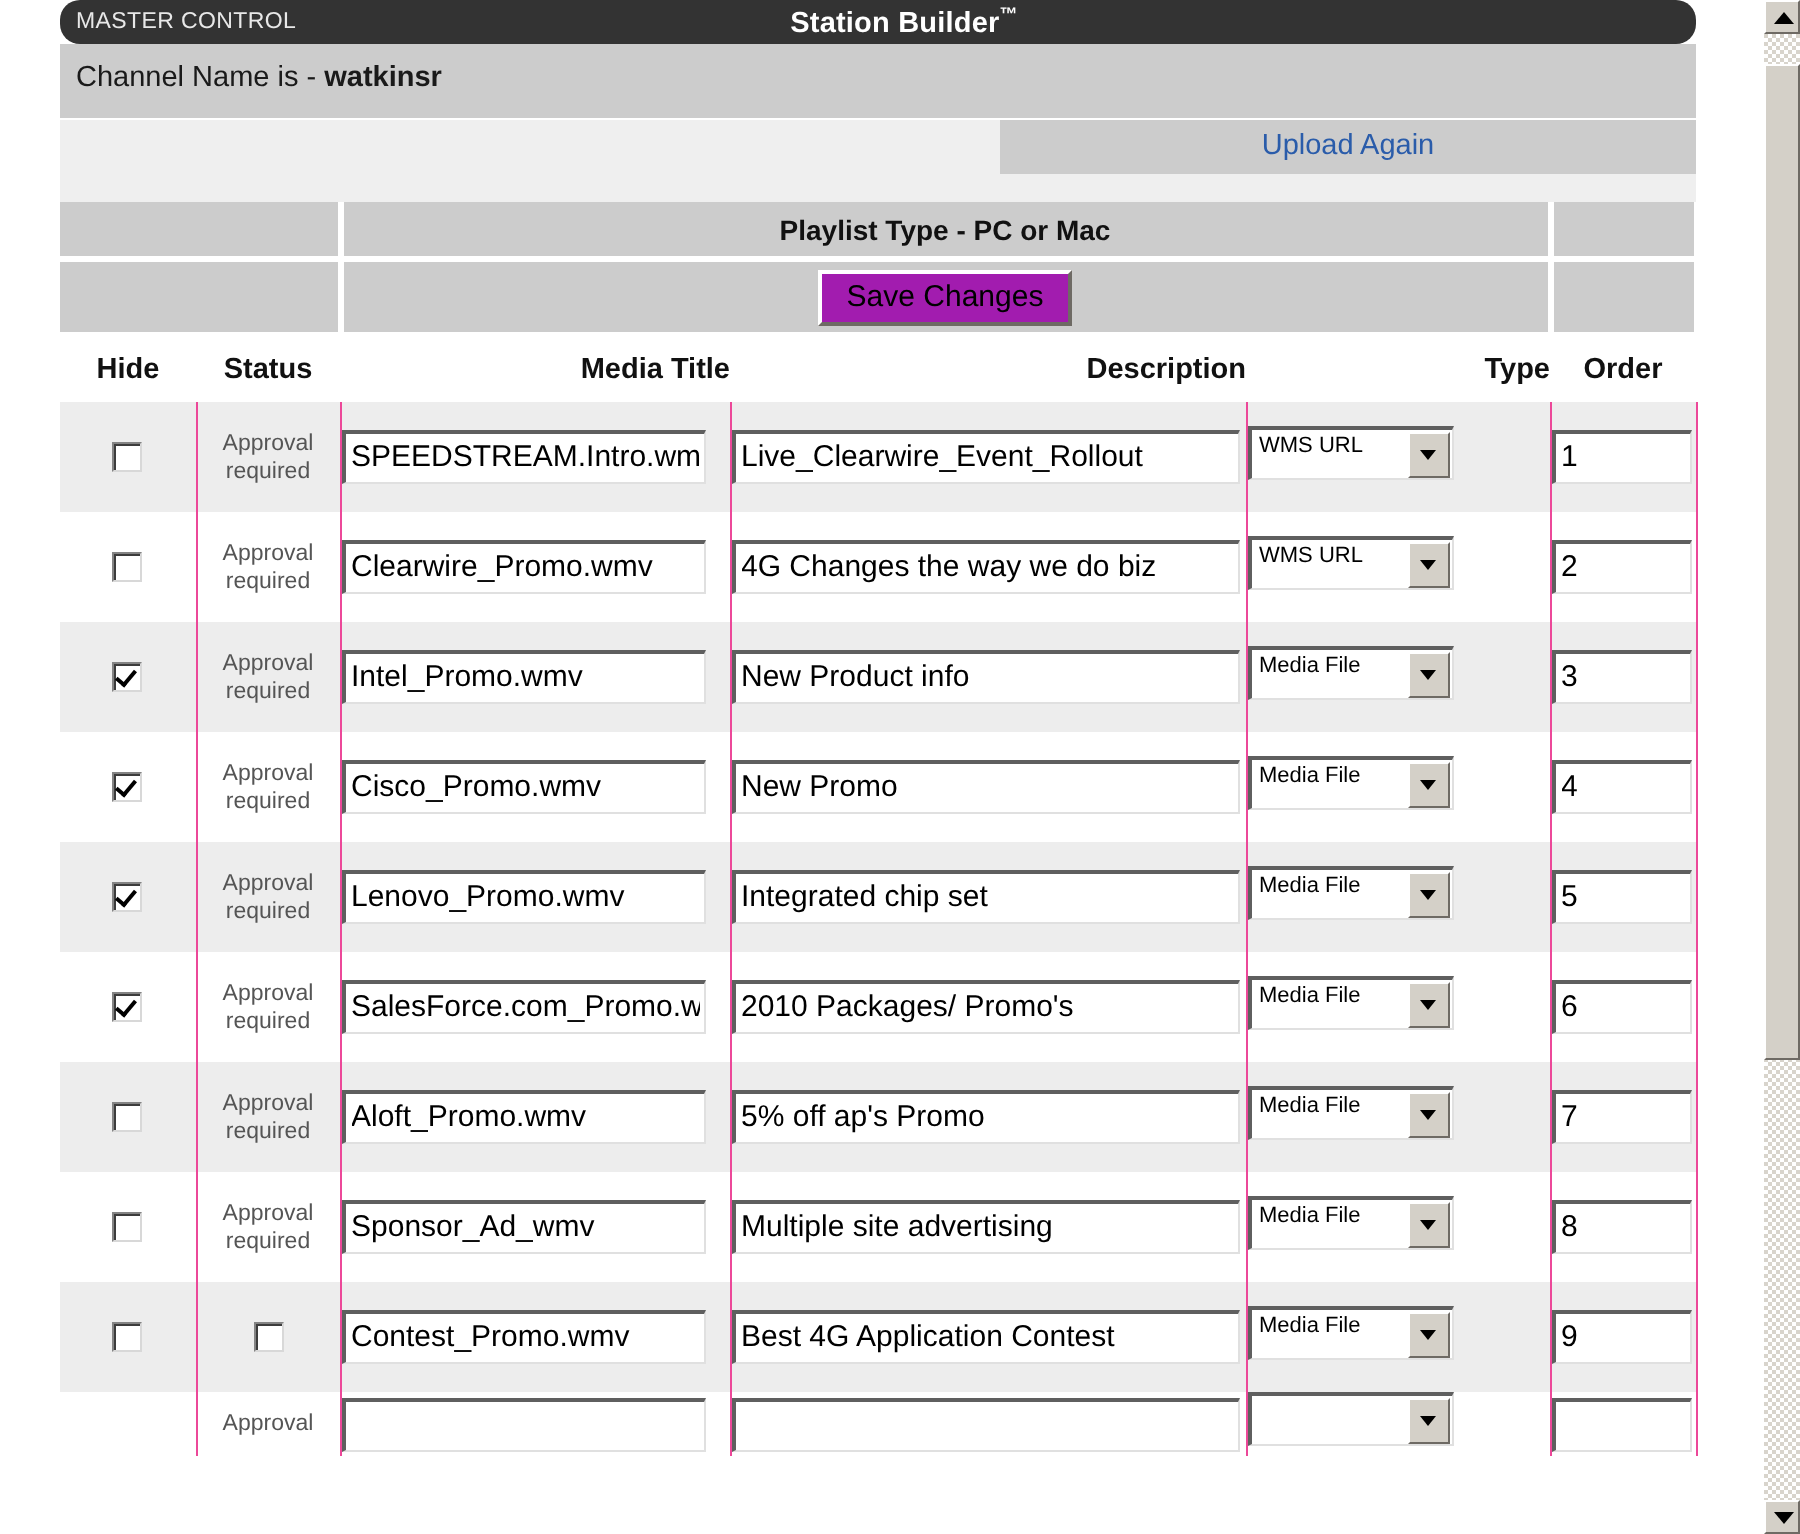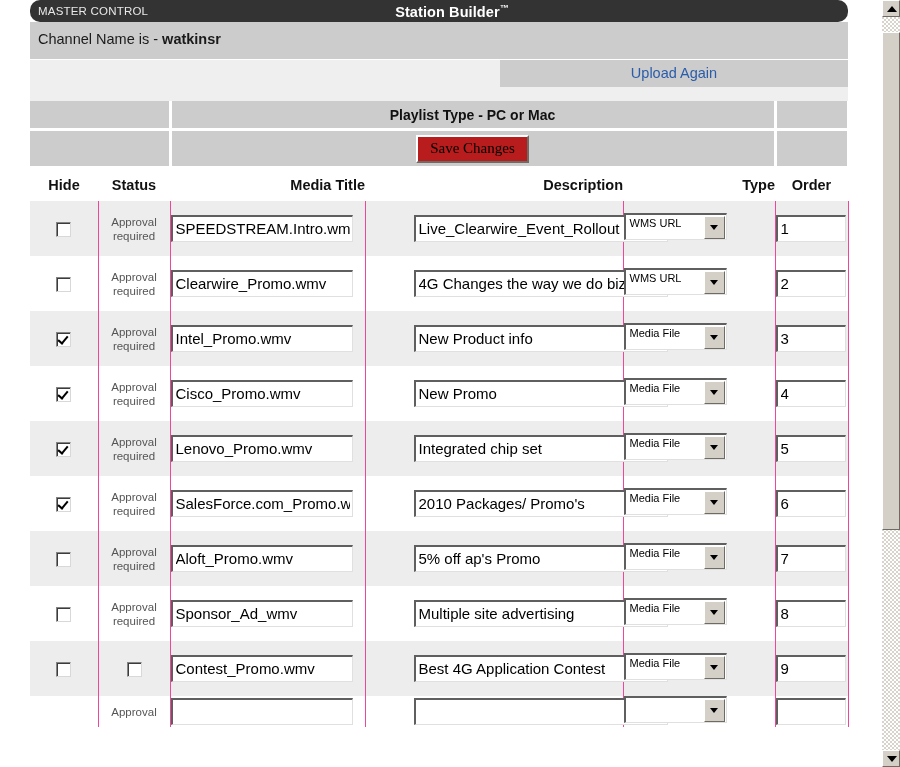--- a/index.html
+++ b/index.html
@@ -125,24 +125,24 @@
     border-bottom: 3px solid #ffffff;
   }
   .band-save {
     background: #cccccc;
     text-align: center;
     height: 35px;
     border-right: 3px solid #ffffff;
     border-bottom: 3px solid #ffffff;
   }
   .save-btn {
-    font-family: Liberation Serif, serif;
+    font-family: Liberation Sans, sans-serif;
     font-size: 15px;
     color: #000000;
-    background: #b91c1c;
+    background: #a21caf;
     border-top: 2px solid #ffffff;
     border-left: 2px solid #ffffff;
     border-right: 2px solid #6e6a64;
     border-bottom: 2px solid #6e6a64;
     padding: 3px 12px 4px 12px;
     cursor: pointer;
   }
 
   
   .colhead {
@@ -207,21 +207,21 @@
     border-top: 2px solid #5f5f5f;
     border-left: 2px solid #5f5f5f;
     border-right: 1px solid #e0e0e0;
     border-bottom: 1px solid #e0e0e0;
     padding: 2px 2px 3px 3px;
     box-sizing: border-box;
     height: 27px;
     outline: none;
   }
   .tin.title { width: 182px; }
-  .tin.desc  { width: 254px; margin-left: 48px; }
+  .tin.desc  { width: 254px; }
   .tin.order { width: 70px; }
 
   
   .sel-wrap {
     display: inline-block;
     position: relative;
     width: 103px;
     height: 27px;
     background: #ffffff;
     border-top: 2px solid #5f5f5f;

